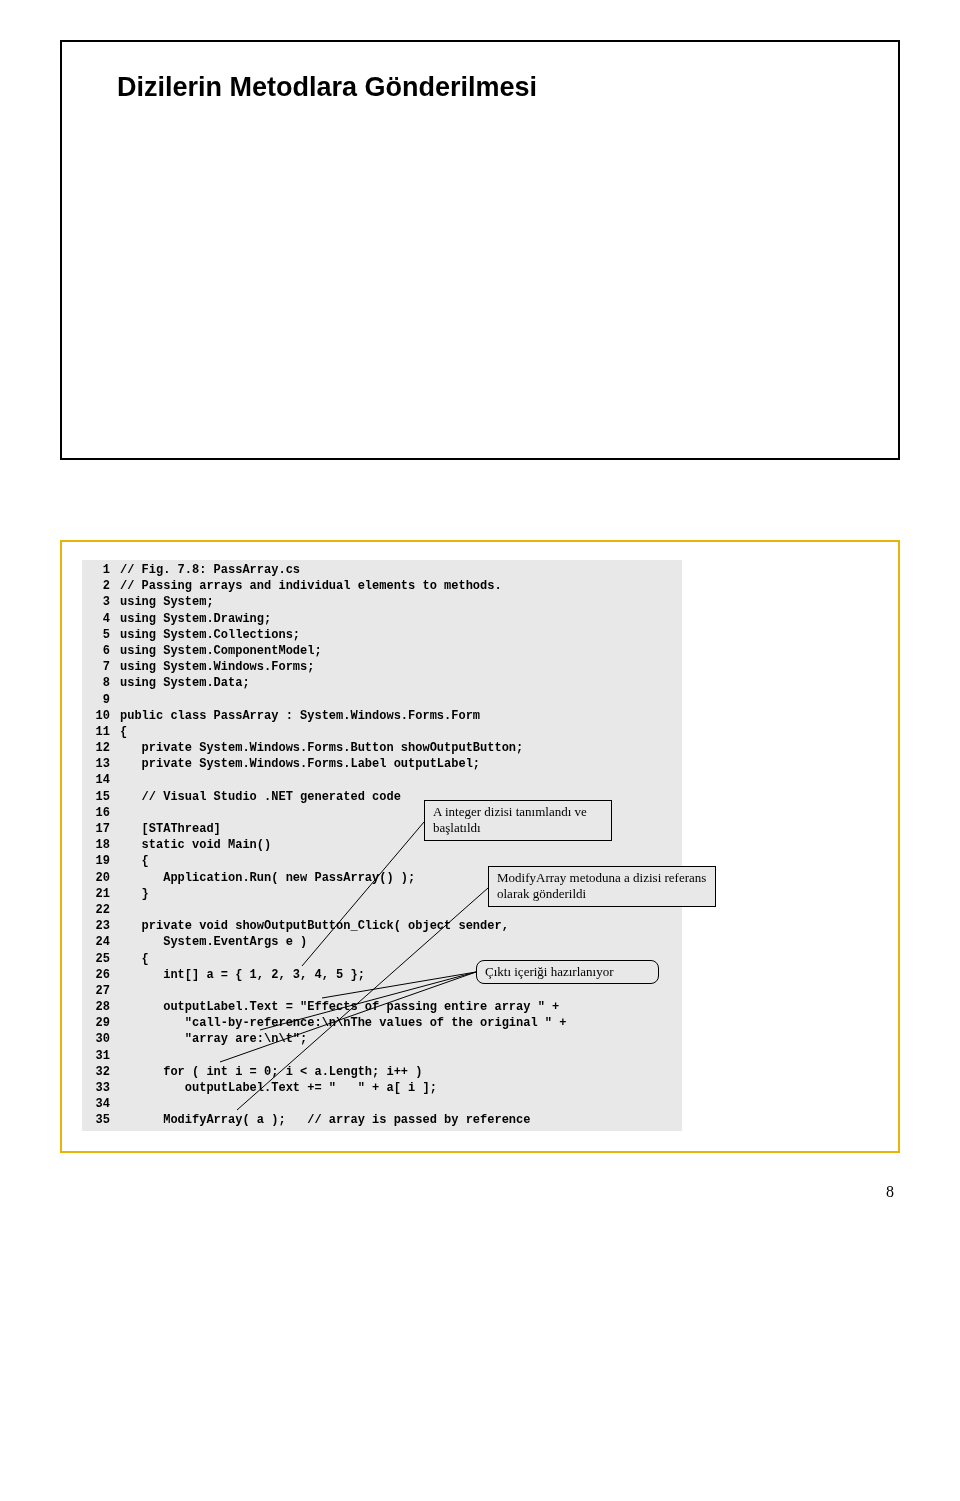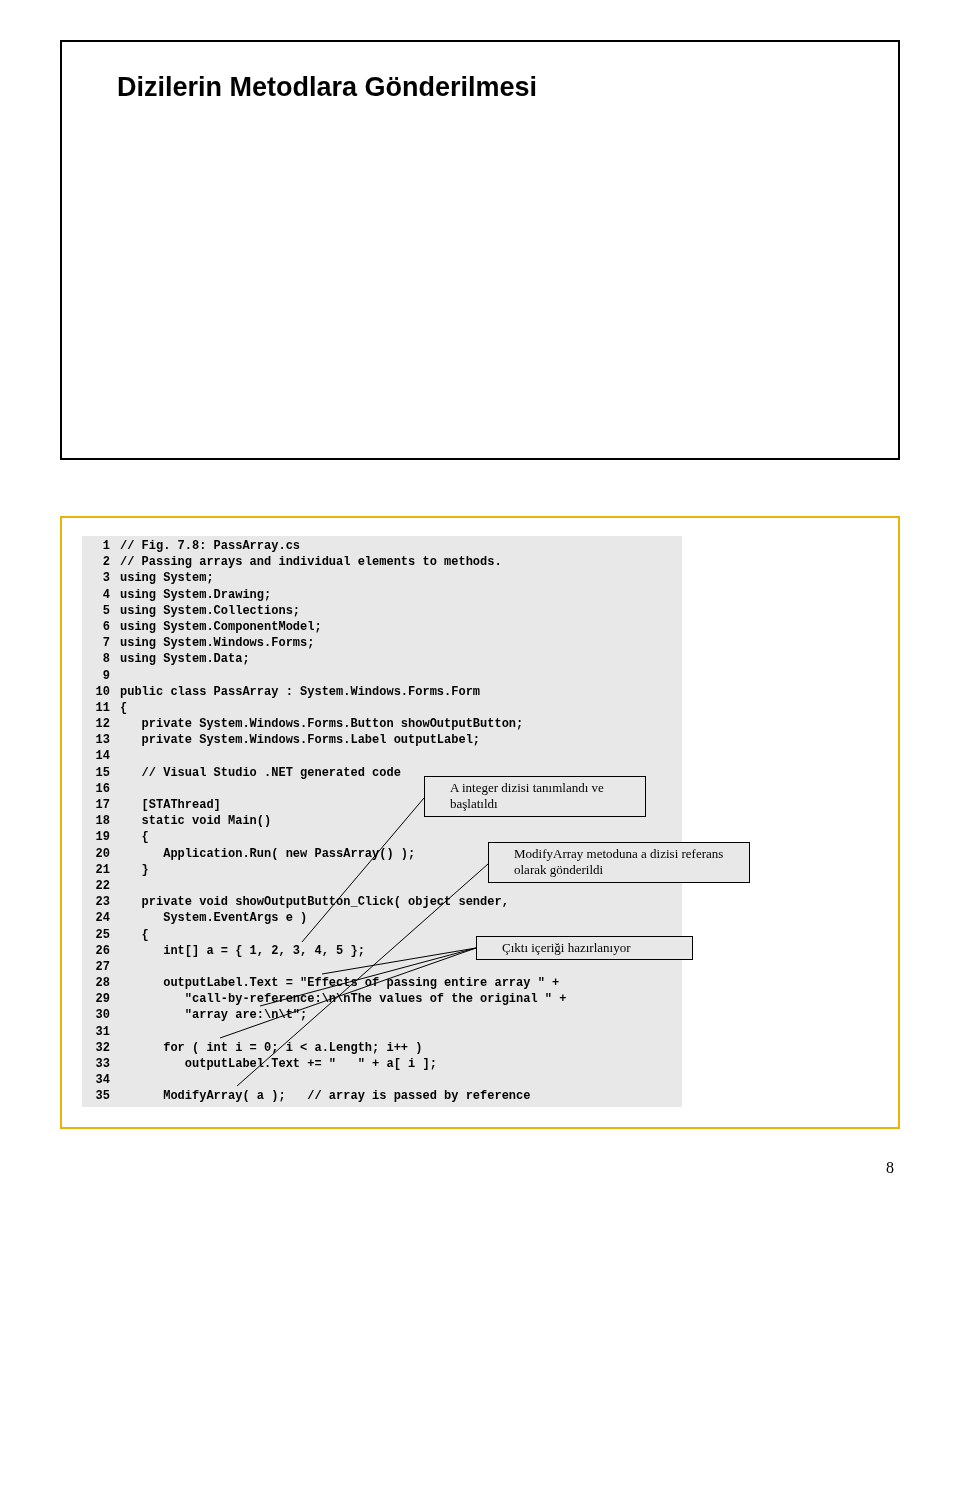--- a/index.html
+++ b/index.html
@@ -9,21 +9,21 @@
     color: #000;
     width: 960px;
   }
   .page {
     padding: 40px 60px;
     box-sizing: border-box;
   }
   .slide-box {
     border: 2px solid #000;
     padding: 30px 35px 60px 55px;
-    margin-bottom: 56px;
+    margin-bottom: 80px;
     min-height: 420px;
     box-sizing: border-box;
   }
   .slide-title {
     font-family: Arial, Helvetica, sans-serif;
     font-weight: bold;
     font-size: 27px;
     margin-bottom: 25px;
   }
   .bullets {
@@ -64,26 +64,26 @@
   }
   .bold {
     font-weight: bold;
   }
   .callout {
     position: absolute;
     border: 1px solid #000;
     background: #e8e8e8;
     font-family: "Times New Roman", Times, serif;
     font-size: 13px;
-    padding: 3px 25px;
+    padding: 3px 8px;
     line-height: 1.25;
   }
   .c1 { top: 258px; left: 362px; width: 170px; }
   .c2 { top: 324px; left: 426px; width: 210px; }
-  .c3 { top: 418px; left: 414px; width: 165px; }
+  .c3 { top: 418px; left: 414px; width: 165px; border-radius: 8px; }
   .page-num {
     text-align: right;
     font-size: 16px;
     margin-top: 30px;
     padding-right: 6px;
   }
   svg.overlay {
     position: absolute;
     top: 0;
     left: 0;

